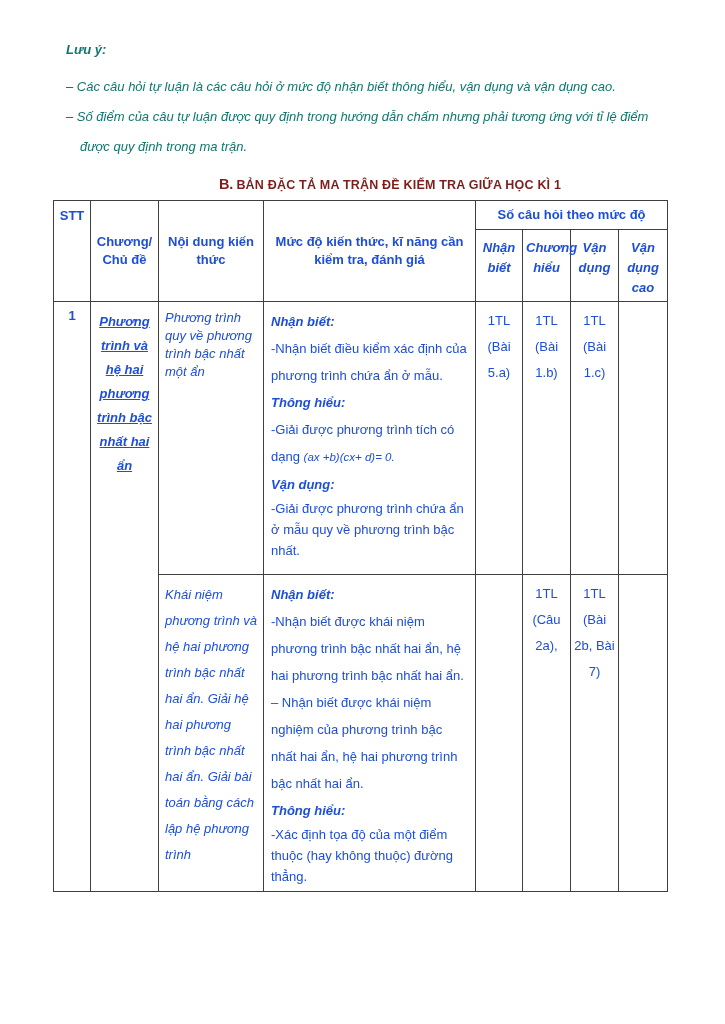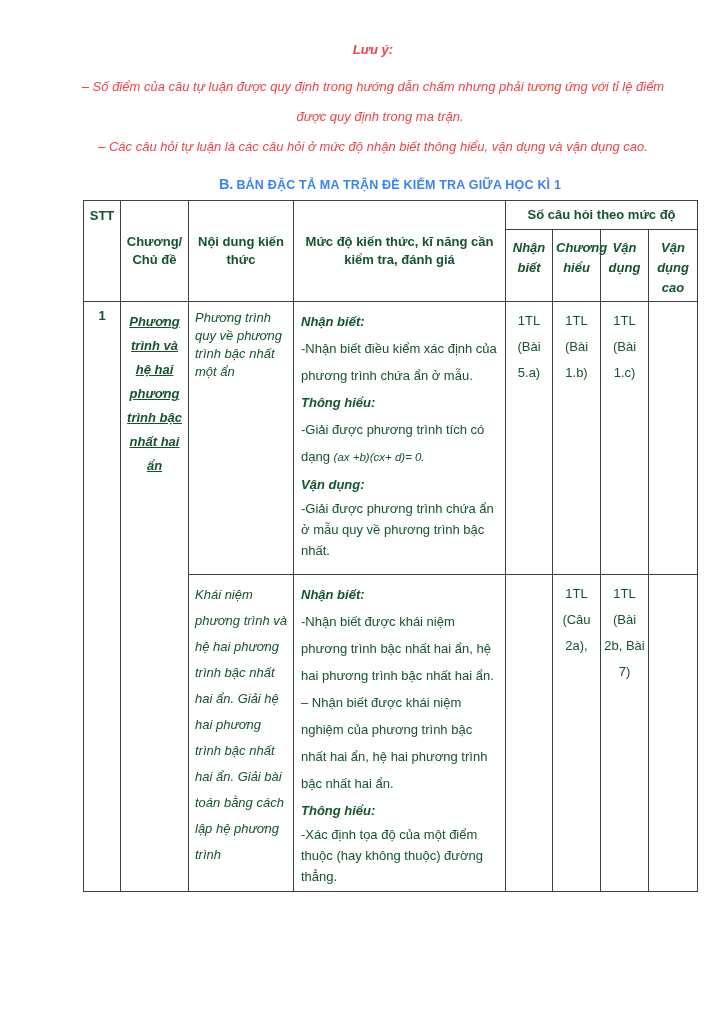--- a/index.html
+++ b/index.html
@@ -7,37 +7,37 @@
   body {
     width: 725px;
     height: 1024px;
     font-family: "Liberation Sans", "DejaVu Sans", sans-serif;
     color: #1c1c1c;
     overflow: hidden;
   }
   .page { width: 725px; height: 1024px; background: #fff; padding-top: 42px; }
 
   
-  .notes { margin: 0 45px 0 66px; font-style: italic; font-size: 13px; color: #ef4444; text-align: center; }
+  .notes { margin: 0 45px 0 66px; font-style: italic; font-size: 13px; color: #0f766e; }
   .note-title { font-weight: bold; margin-bottom: 15px; }
   .note-line { line-height: 30px; text-indent: -14px; padding-left: 14px; }
 
   
   .section-title {
     width: 614px; margin: 13px 0 7px 83px;
-    text-align: center; font-weight: bold; color: #3b82f6;
+    text-align: center; font-weight: bold; color: #7f1d1d;
   }
   .sec-label { font-size: 14.5px; margin-right: 3px; }
   .sec-text  { font-size: 12.5px; letter-spacing: 0.2px; }
 
   
   table.spec {
     border-collapse: collapse; table-layout: fixed;
-    margin-left: 83px; width: 614px;
-    font-size: 13px; color: #14532d;
+    margin-left: 53px; width: 614px;
+    font-size: 13px; color: #1d4ed8;
   }
   .spec th, .spec td { border: 1px solid #3f3f3f; vertical-align: top; }
 
   .spec thead th {
     font-weight: bold; text-align: center;
     vertical-align: middle; padding: 3px 3px; line-height: 18px;
   }
   .spec thead .th-stt { vertical-align: top; padding-top: 6px; }
   .spec thead .th-group { height: 29px; }
   .spec thead .th-level { height: 57px; font-style: italic; vertical-align: top; padding-top: 8px; line-height: 20px; }
@@ -62,22 +62,22 @@
   .para.label { font-weight: bold; font-style: italic; }
   .formula { font-style: italic; font-size: 11.5px; }
 </style>
 </head>
 <body>
 
 <div class="page">
 
   <div class="notes">
     <p class="note-title">Lưu ý:</p>
+    <p class="note-line">– Các câu hỏi tự luận là các câu hỏi ở mức độ nhận biết thông hiểu, vận dụng và vận dụng cao.</p>
     <p class="note-line">– Số điểm của câu tự luận được quy định trong hướng dẫn chấm nhưng phải tương ứng với tỉ lệ điểm được quy định trong ma trận.</p>
-    <p class="note-line">– Các câu hỏi tự luận là các câu hỏi ở mức độ nhận biết thông hiểu, vận dụng và vận dụng cao.</p>
   </div>
 
   <div class="section-title">
     <span class="sec-label">B.</span><span class="sec-text">BẢN ĐẶC TẢ MA TRẬN ĐỀ KIỂM TRA GIỮA HỌC KÌ 1</span>
   </div>
 
   <table class="spec">
     <colgroup>
       <col style="width:37px">
         <col style="width:68px">

